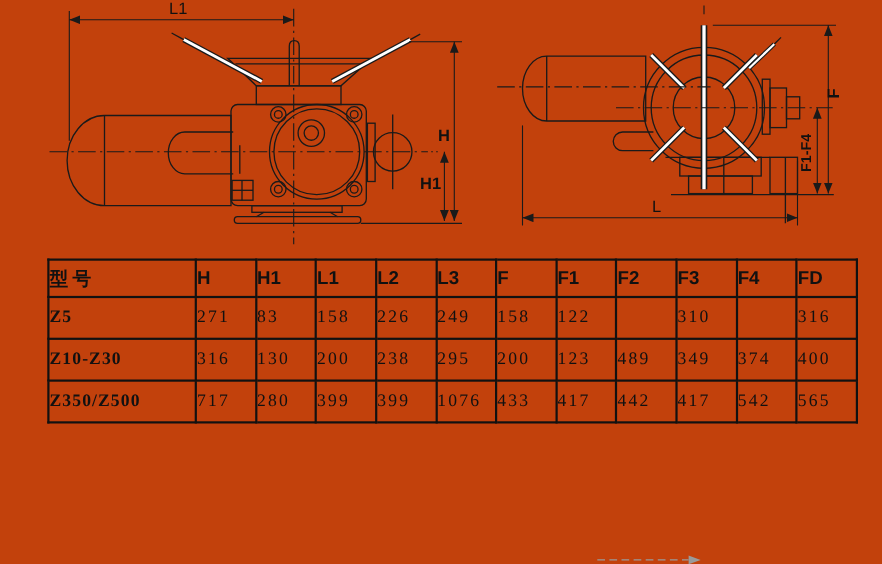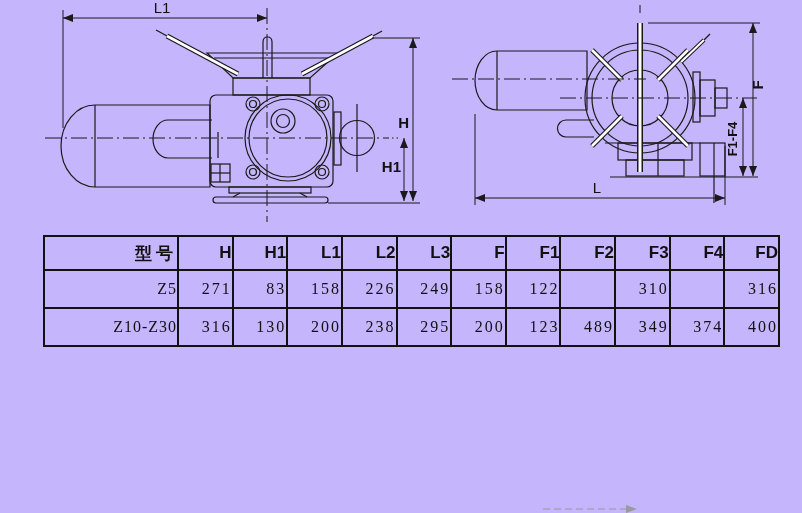--- a/index.html
+++ b/index.html
@@ -1,34 +1,34 @@
 <!DOCTYPE html>
 <html><head>
 <meta charset="utf-8">
 <style>
   html,body{margin:0;padding:0;background:#fff;}
-  .stage{position:relative;width:802px;height:513px;background:#c4b5fd;overflow:hidden;
+  .stage{position:relative;width:802px;height:513px;background:#c2410c;overflow:hidden;
          font-family:"Liberation Sans",sans-serif;}
   svg.layer{position:absolute;left:0;top:0;}
   svg text{stroke:none;fill:#111;font-family:"Liberation Sans",sans-serif;}
   text.dimlab{font-size:15px;}
   text.dimlab-bold{font-size:15px;font-weight:bold;}
   text.dimlab-small{font-size:13px;font-weight:bold;}
 
   table.dim-table{position:absolute;left:43px;top:235px;width:737px;
-                  border-collapse:collapse;table-layout:fixed;text-align:right;
+                  border-collapse:collapse;table-layout:fixed;text-align:left;
                   color:#111;}
   .dim-table th,.dim-table td{border:2px solid #111;padding:0;vertical-align:middle;overflow:hidden;}
   .dim-table thead tr{height:34px;}
   .dim-table tbody tr{height:38px;}
   .dim-table th{font-family:"Liberation Sans",sans-serif;font-weight:600;font-size:17px;}
   .dim-table th.model-h{font-family:"Liberation Serif","DejaVu Serif",serif;font-weight:600;
                         font-size:17px;letter-spacing:4px;}
   .dim-table td{font-family:"Liberation Serif","DejaVu Serif",serif;font-size:16px;letter-spacing:2px;}
-  .dim-table td.model-cell{letter-spacing:1px;}
+  .dim-table td.model-cell{letter-spacing:1px;font-weight:bold;}
   col.c-model{width:134px;}
 </style>
 </head>
 <body>
 
 <div class="stage">
 
 <svg class="layer" width="802" height="513" viewBox="0 0 802 513">
   <defs>
     <marker id="arr" orient="auto-start-reverse" markerWidth="11" markerHeight="8" refX="10" refY="4" markerUnits="userSpaceOnUse">
@@ -219,16 +219,30 @@
       <td>200</td>
       <td>238</td>
       <td>295</td>
       <td>200</td>
       <td>123</td>
       <td>489</td>
       <td>349</td>
       <td>374</td>
       <td>400</td>
     </tr>
+    <tr>
+      <td class="model-cell">Z350/Z500</td>
+      <td>717</td>
+      <td>280</td>
+      <td>399</td>
+      <td>399</td>
+      <td>1076</td>
+      <td>433</td>
+      <td>417</td>
+      <td>442</td>
+      <td>417</td>
+      <td>542</td>
+      <td>565</td>
+    </tr>
   </tbody>
 </table>
 
 </div>
 
 </body></html>

